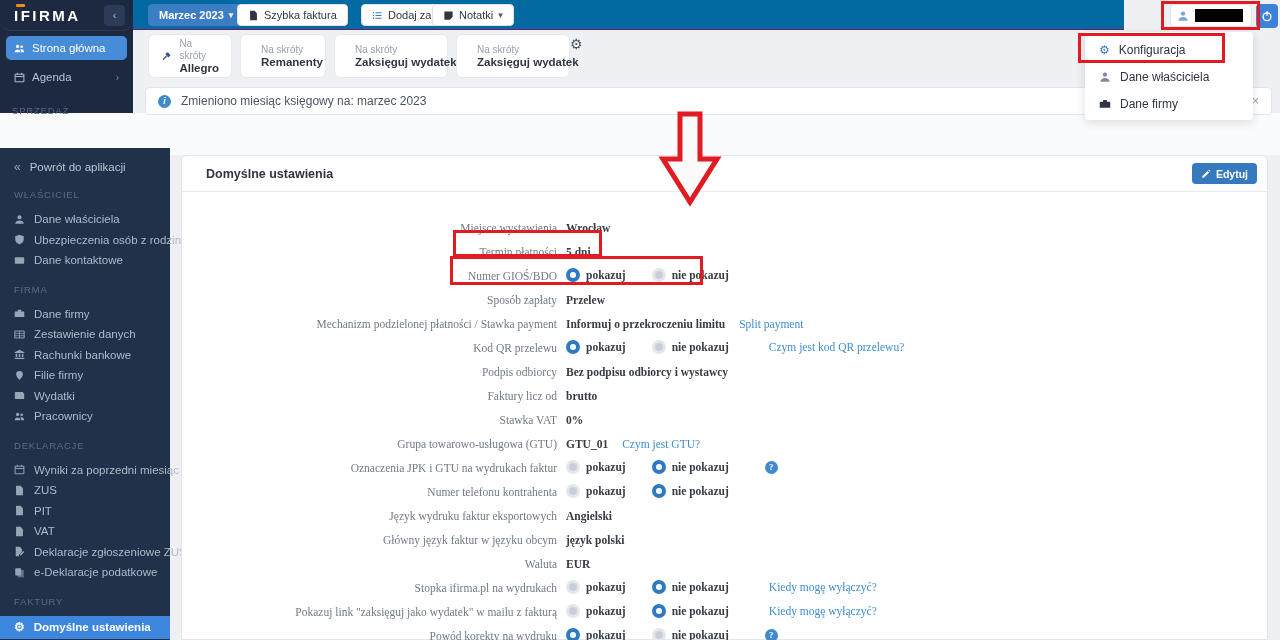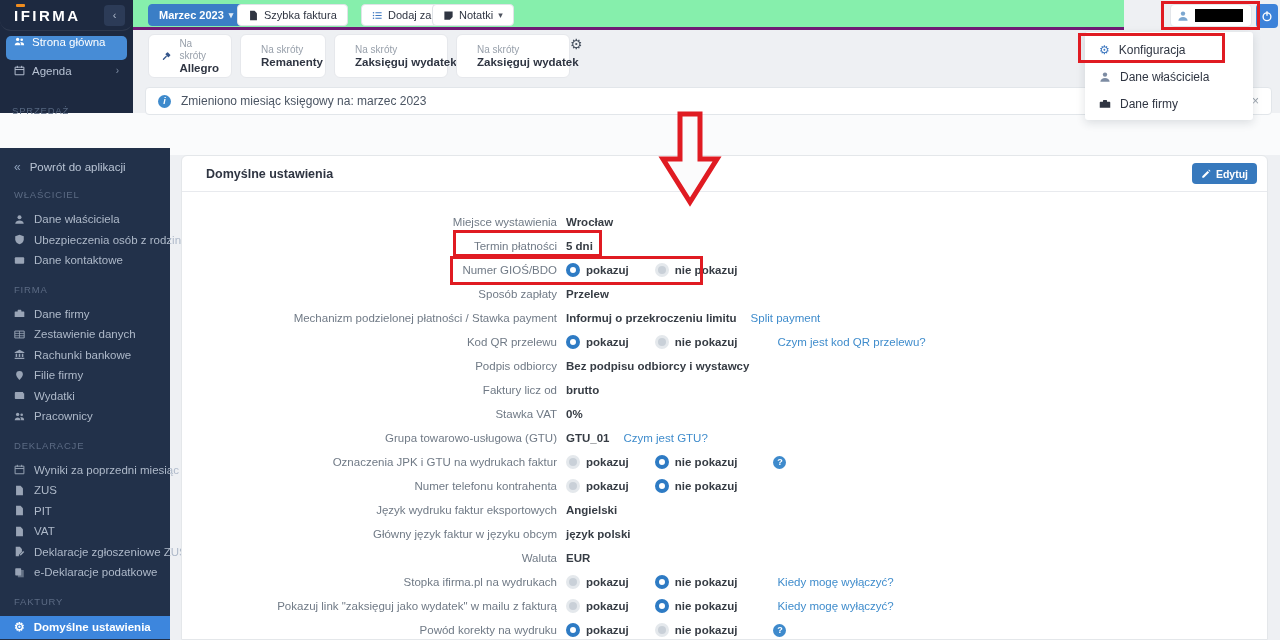--- a/index.html
+++ b/index.html
@@ -1,35 +1,35 @@
 <!DOCTYPE html>
 <html><head>
 <meta charset="utf-8">
 <style>
   * { margin:0; padding:0; box-sizing:border-box; }
   html,body { width:1280px; height:640px; overflow:hidden; }
   body { font-family:"Liberation Sans", sans-serif; background:#eef0f3; position:relative; font-size:12px; color:#2f3542; }
 
   
-  .topbar { position:absolute; left:133px; top:0; width:991px; height:30px; background:#86efac; border-bottom:3px solid #701a75; z-index:3; }
+  .topbar { position:absolute; left:133px; top:0; width:991px; height:30px; background:#0369a1; border-bottom:1px solid #701a75; z-index:3; }
   .tb-btn { position:absolute; top:4px; height:22px; display:flex; align-items:center; gap:5px; padding:0 10px; border:1px solid #dfe3e7; border-radius:4px; background:#fff; font-size:11px; color:#2f3542; cursor:pointer; }
   .tb-btn svg { width:11px; height:11px; }
   .tb-month { left:15px; background:#3b7ec6; border-color:#3b7ec6; color:#fff; font-weight:bold; }
   .tb-quick { left:104px; }
   .tb-task { left:200px;margin-left:28px; }
   .tb-notes { left:299px; }
   .chev { font-size:9px; opacity:.85; }
 
   
   .brandbar { position:absolute; left:0; top:0; width:133px; height:113px; background:#1d2940; z-index:4; }
   .logo-row { position:relative; height:31px; border-bottom:1px solid rgba(255,255,255,.08);border-radius:11px; }
   .logo { position:absolute; left:14px; top:7px; color:#fff; font-size:15px; font-weight:bold; letter-spacing:2.5px; }
   .logo::before { content:""; position:absolute; left:2px; top:-3px; width:9px; height:3px; background:#f08c1e; border-radius:1px; }
   .collapse-btn { position:absolute; right:8px; top:5px; width:21px; height:21px; background:#2c3b57; border-radius:4px; color:#aebacb; text-align:center; line-height:20px; font-size:11px; cursor:pointer; }
-  .nav-item { position:relative; margin:5px 6px 0 6px; height:24px; border-radius:5px; display:flex; align-items:flex-start; gap:7px; padding:0 8px; color:#b6c1d2; font-size:11.5px; cursor:pointer; }
+  .nav-item { position:relative; margin:5px 6px 0 6px; height:24px; border-radius:5px; display:flex; align-items:center; gap:7px; padding:0 8px; color:#b6c1d2; font-size:11.5px; cursor:pointer; }
   .nav-item.active { background:#478cd6; color:#fff; }
   .nav-item svg { width:11px; height:11px; flex:0 0 auto; }
   .nav-item .right-chev { position:absolute; right:8px; font-size:10px; color:#7d8ca3; }
   .side-section { margin:16px 0 0 12px; font-size:9.5px; letter-spacing:.8px; color:#55667f; }
 
   
   .shortcut-card { position:absolute; top:34px; height:44px; background:#fff; border:1px solid #e6e8ec; border-radius:6px; display:flex; align-items:center; gap:8px; padding:0 12px; cursor:pointer; z-index:2; }
   .shortcut-card svg { width:15px; height:15px; }
   .sc-kicker { font-size:10px; color:#98a0ab; line-height:12px; }
   .sc-name { font-size:11.5px; font-weight:bold; color:#2f3542; line-height:13px; white-space:nowrap; }
@@ -64,21 +64,21 @@
   .cfg-item.active svg, .cfg-item.active .glyph { opacity:1; }
   .cfg-items { margin-top:6px; }
 
   
   .panel { position:absolute; left:181px; top:155px; width:1087px; height:485px; background:#fff; border:1px solid #e4e7ea; border-radius:6px 6px 0 0; z-index:2; }
   .panel-head { position:relative; height:36px; border-bottom:1px solid #e8eaee; }
   .panel-title { position:absolute; left:24px; top:11px; font-size:12.5px; font-weight:bold; color:#2f3542; }
   .edit-btn { position:absolute; right:10px; top:7px; height:21px; display:flex; align-items:center; gap:5px; padding:0 9px; background:#3779bd; border-radius:4px; color:#fff; font-size:10.5px; font-weight:bold; cursor:pointer; }
   .edit-btn svg { width:10px; height:10px; }
   .rows { position:absolute; left:0; top:54px; width:100%; }
-  .srow { height:24px; display:flex; align-items:center; }
+  .srow { height:24px; display:flex; align-items:flex-end;font-family:Liberation Serif, serif; }
   .slabel { width:375px; text-align:right; font-size:11.5px; color:#707a86; flex:0 0 auto; }
   .svalue { margin-left:9px; display:flex; align-items:center; font-size:11.5px; }
   .sval { font-weight:bold; color:#363c44; }
   .slink { color:#3f8ccc; margin-left:14px; cursor:pointer; }
   .radio-group { display:flex; align-items:center; margin-right:26px; }
   .radio { width:14px; height:14px; border-radius:50%; flex:0 0 auto; cursor:pointer; }
   .radio.sel { border:4.5px solid #2e7bc4; background:#fff; }
   .radio.unsel { border:3px solid #e4e8ec; background:#c9d0d8; }
   .rlabel { margin-left:6px; color:#363c44; font-weight:bold; }
   .help-icon { width:13px; height:13px; border-radius:50%; background:#3e8acc; color:#fff; font-size:9px; font-weight:bold; text-align:center; line-height:13px; margin-left:10px; cursor:pointer; }

